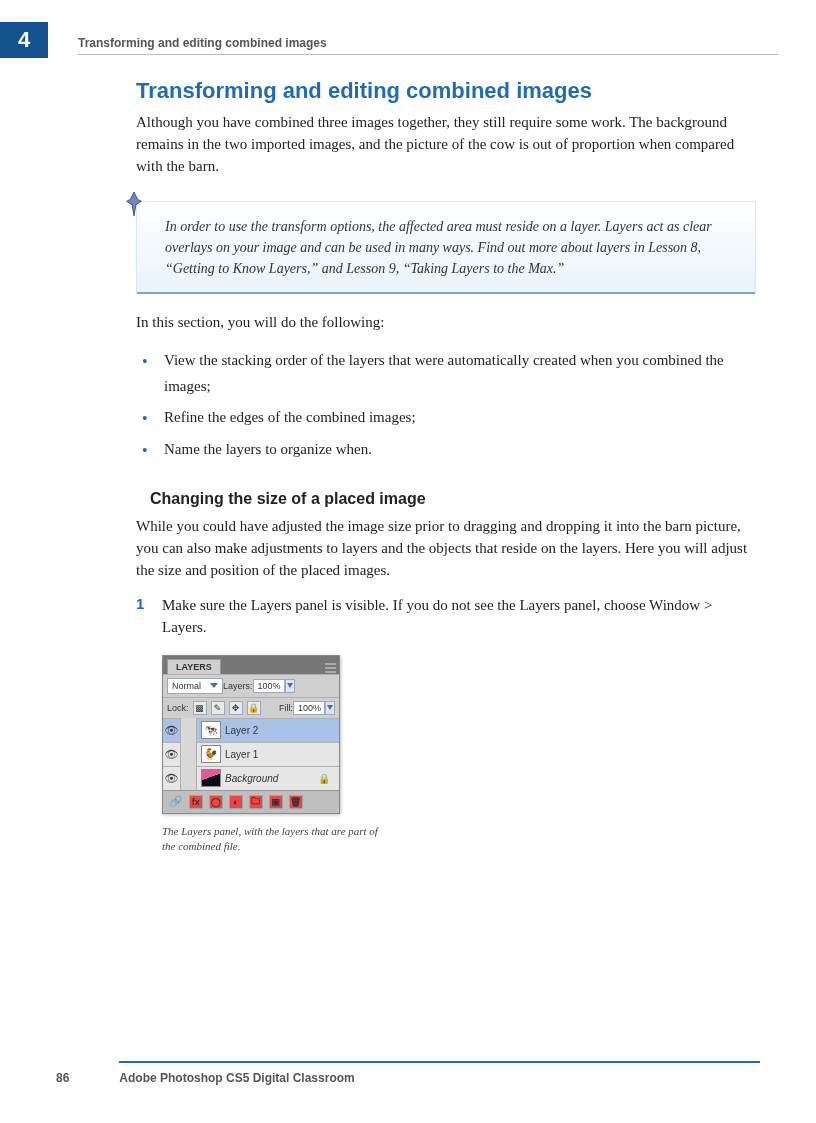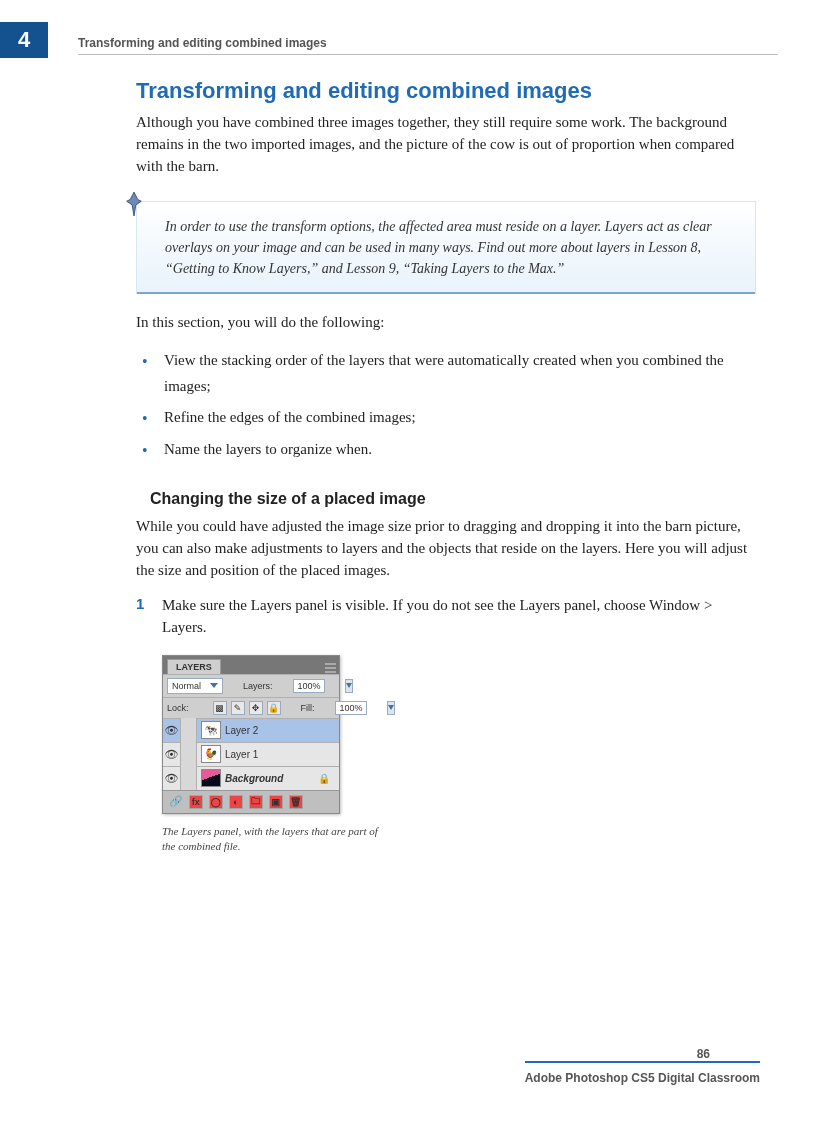--- a/index.html
+++ b/index.html
@@ -60,44 +60,44 @@
     box-shadow: 1px 1px 3px rgba(0,0,0,0.25);
   }
   .layers-panel .tab-row { display:flex; align-items:flex-end; height:18px; background:#777; }
   .layers-panel .tab {
     background:#cfcfcf; border:1px solid #999; border-bottom:none;
     padding:2px 8px; font-size:9px; font-weight:bold; margin-left:4px;
   }
   .panel-menu { margin-left:auto; width:14px; height:14px; display:flex; flex-direction:column; justify-content:center; gap:2px; padding:3px 3px 0 0; }
   .panel-menu span { height:2px; background:#aaa; }
   .row { display:flex; align-items:center; padding:3px 4px; border-top:1px solid #b0b0b0; background:#cfcfcf; }
-  .row.controls1 { gap:20px; }
+  .row.controls1 { gap:0; }
   .select { background:#fff; border:1px solid #9aaac2; height:16px; display:flex; align-items:center; padding:0 4px; font-size:9px; min-width:56px; justify-content:space-between; }
   .select .arrow { width:0; height:0; border-left:4px solid transparent; border-right:4px solid transparent; border-top:5px solid #4a6fa0; margin-left:4px; }
   .lbl { font-size:9px; }
   .field { background:#fff; border:1px solid #9aaac2; padding:1px 4px; font-size:9px; width:32px; text-align:right; }
   .small-arrow { width:10px; height:14px; border:1px solid #9aaac2; background:#dfe5ee; display:flex; align-items:center; justify-content:center; }
   .small-arrow::after { content:""; width:0; height:0; border-left:3px solid transparent; border-right:3px solid transparent; border-top:5px solid #4a6fa0; }
   .lock-icons { display:flex; gap:4px; margin-left:4px; }
   .lock-icons div { width:14px; height:14px; border:1px solid #9aaac2; background:#e8e8e8; display:flex; align-items:center; justify-content:center; font-size:9px; }
   .layer-row { display:flex; align-items:center; background:#e6e6e6; border-top:1px solid #b0b0b0; height:24px; }
   .layer-row.selected { background:#a8c2e8; }
   .eye-cell { width:18px; height:24px; border-right:1px solid #b0b0b0; display:flex; align-items:center; justify-content:center; font-size:11px; }
   .link-cell { width:16px; height:24px; border-right:1px solid #b0b0b0; background:#d8d8d8; }
   .thumb { width:20px; height:18px; margin:0 4px; border:1px solid #888; background:#fff; display:flex; align-items:center; justify-content:center; font-size:11px; }
   .thumb.bg { background:linear-gradient(160deg,#e65a9a 0 45%, #0a0a1a 45% 100%); }
   .layer-name { font-size:10px; }
-  .layer-name.bold { font-weight:bold; font-style:italic; }
+  .layer-name.bold { font-weight:normal; font-style:italic; }
   .lock-glyph { margin-left:auto; margin-right:8px; font-size:10px; }
   .footer-row { display:flex; align-items:center; gap:6px; padding:4px 6px; background:#bfbfbf; border-top:1px solid #999; }
   .footer-row .mini { width:14px; height:14px; border:1px solid #9aa; background:#ef4444; display:flex; align-items:center; justify-content:center; font-size:9px;font-weight:bold; }
   .footer-row .link-icon { font-size:11px; }
   .caption { font-style: italic; font-size: 11px; color: #444; margin-top: 10px; line-height:1.35; max-width: 230px; }
   .page-footer {
-    position: absolute; left: 0; bottom: 38px; width: 760px; display:flex; align-items:flex-end;flex-direction:column;
+    position: absolute; left: 0; bottom: 38px; width: 760px; display:flex; align-items:flex-end;
   }
   .page-number {
     font-family: Arial, Helvetica, sans-serif; font-weight:bold; font-size:12px; color:#555;
     padding:10px 50px 0 56px;
   }
   .book-title {
     font-family: Arial, Helvetica, sans-serif; font-weight:bold; font-size:12px; color:#555;
     border-top: 2px solid #1f6bb7; padding-top:8px; flex:1;
   }
 </style>

